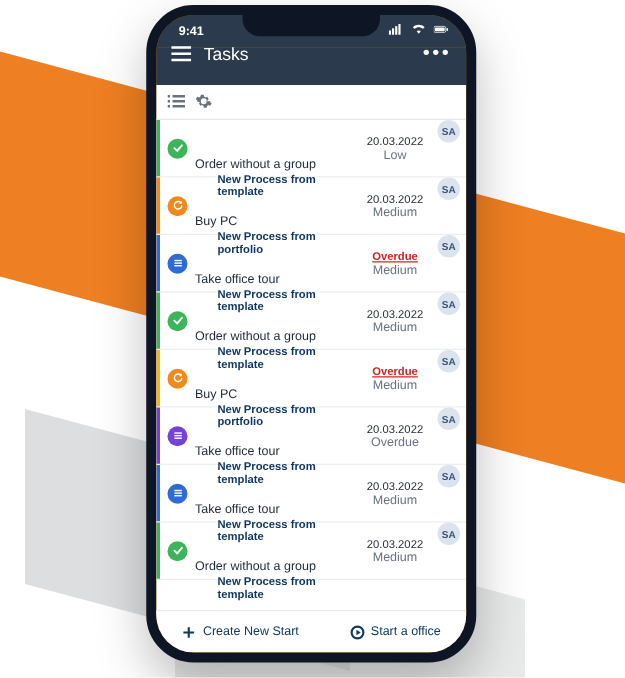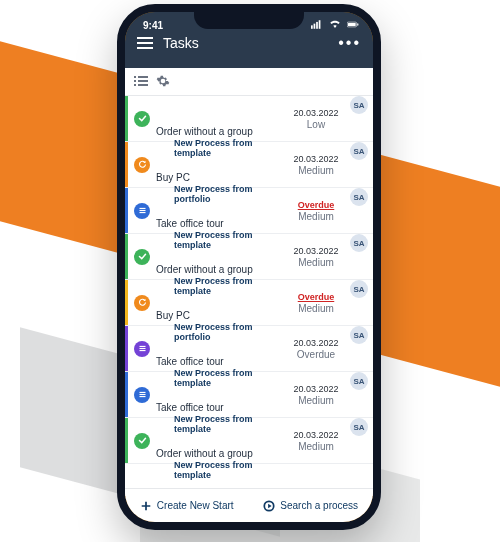--- a/index.html
+++ b/index.html
@@ -406,16 +406,16 @@
           <line x1="7" y1="2" x2="7" y2="12"></line>
           <line x1="2" y1="7" x2="12" y2="7"></line>
         </svg>
       <span>Create New Start</span>
     </div>
     <div class="fbtn">
       <svg viewBox="0 0 14 14">
           <circle cx="7" cy="7" r="5.5"></circle>
           <polygon points="6,4.5 6,9.5 10,7" fill="#103a63" stroke="none"></polygon>
         </svg>
-      <span>Search a process</span>
+      <span>Start a office</span>
     </div>
   </div>
 </div>
 
 </body></html>

